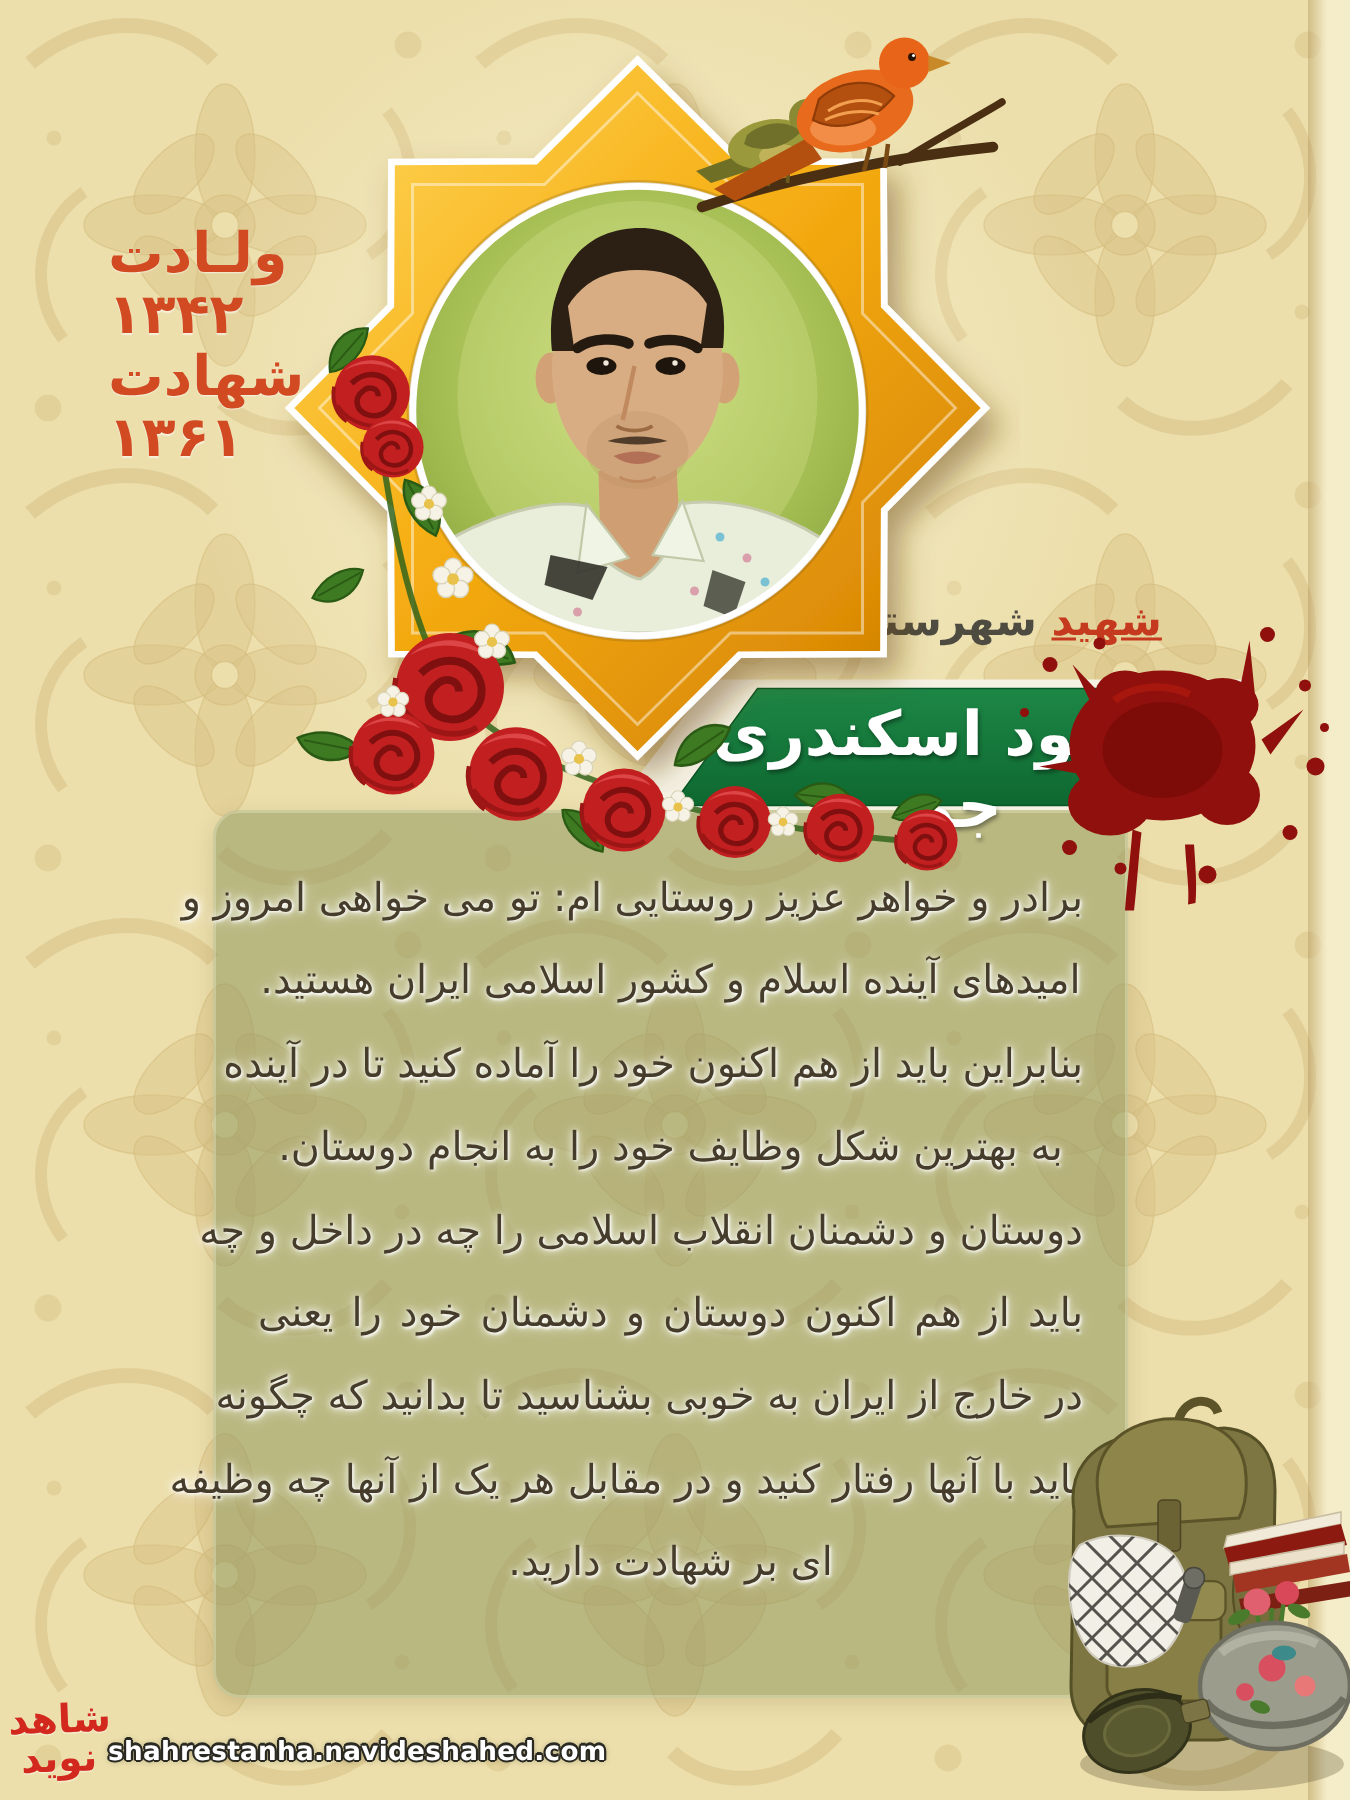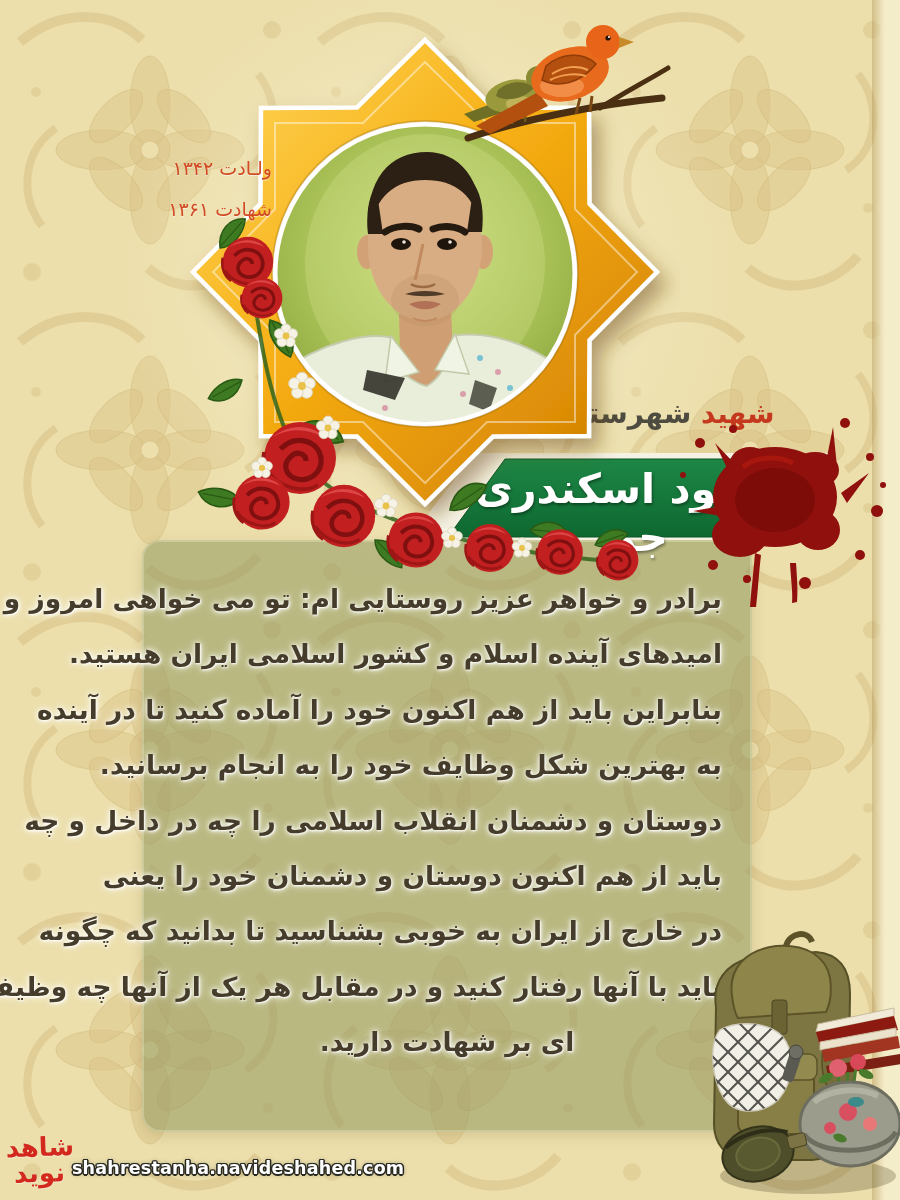--- a/index.html
+++ b/index.html
@@ -13,35 +13,35 @@
 
   
   .right-band{right:0;top:0;width:28px;height:1200px;z-index:1;
     background:linear-gradient(90deg,rgba(150,115,50,.30) 0%,rgba(246,239,206,.85) 45%,#f4edca 100%);}
 
   
   .quote-box{left:142px;top:540px;width:610px;height:592px;z-index:2;border-radius:18px;
     background:rgba(143,151,94,.55);
     box-shadow:inset 0 0 0 2px rgba(242,238,205,.35), 0 4px 14px rgba(110,90,40,.18);}
   .quote-text{left:142px;top:540px;width:610px;height:592px;z-index:3;direction:rtl;
-    padding:31px 30px 0 30px;box-sizing:border-box;color:#463c2b;font-weight:bold;
+    padding:31px 30px 0 30px;box-sizing:border-box;color:#463c2b;font-weight:normal;
     font-size:26.5px;line-height:55.4px;
     text-shadow:0 0 5px rgba(255,255,255,.95),0 0 10px rgba(255,255,255,.85),1px 1px 2px rgba(255,255,255,.9);}
   .qline{text-align:justify;text-align-last:justify;white-space:nowrap;}
   .qline.center{text-align:right;text-align-last:center;}
 
   
-  .dates{right:628px;top:148px;width:200px;z-index:5;direction:rtl;text-align:right;
-    color:#d14a22;font-weight:normal;font-size:19px;line-height:41px;
+  .dates{right:628px;top:148px;width:200px;z-index:5;direction:rtl;text-align:left;
+    color:#d14a22;font-weight:bold;font-size:37px;line-height:41px;
     text-shadow:0 1px 1px rgba(255,255,255,.6);}
 
   
   .region{right:46px;top:397px;width:420px;z-index:4;direction:rtl;text-align:left;
     font-weight:bold;font-size:28px;}
-  .region .hl{color:#c53a1e;}
+  .region .hl{color:#c53a1e;text-decoration:underline;}
   .region .rest{color:#4e4b40;}
 
   
   .name{left:452px;top:465px;width:370px;z-index:4;direction:rtl;text-align:center;
     color:#ffffff;font-weight:bold;font-size:41px;
     text-shadow:1px 2px 3px rgba(0,0,0,.4);}
 
   
   .logo{left:6px;top:1134px;width:66px;z-index:7;text-align:center;color:#d2281e;
     font-weight:bold;line-height:26px;font-size:26px;transform:rotate(-2deg);
@@ -92,21 +92,21 @@
   </svg>
 
   <div class="layer glow"></div>
   <div class="layer right-band"></div>
 
   <div class="layer quote-box"></div>
   <div class="layer quote-text">
     <div class="qline">برادر و خواهر عزیز روستایی ام: تو می خواهی امروز و</div>
     <div class="qline center">امیدهای آینده اسلام و کشور اسلامی ایران هستید.</div>
     <div class="qline">بنابراین باید از هم اکنون خود را آماده کنید تا در آینده</div>
-    <div class="qline center">به بهترین شکل وظایف خود را به انجام برسانید.</div>
+    <div class="qline center">به بهترین شکل وظایف خود را به انجام دوستان.</div>
     <div class="qline">دوستان و دشمنان انقلاب اسلامی را چه در داخل و چه</div>
     <div class="qline">باید از هم اکنون دوستان و دشمنان خود را یعنی</div>
     <div class="qline">در خارج از ایران به خوبی بشناسید تا بدانید که چگونه</div>
     <div class="qline">باید با آنها رفتار کنید و در مقابل هر یک از آنها چه وظیفه</div>
     <div class="qline center">ای بر شهادت دارید.</div>
   </div>
 
   <svg class="layer" style="left:400px;top:440px;z-index:3" width="440" height="110">
     <defs>
       <linearGradient id="bgreen" x1="0" y1="0" x2="0" y2="1">

